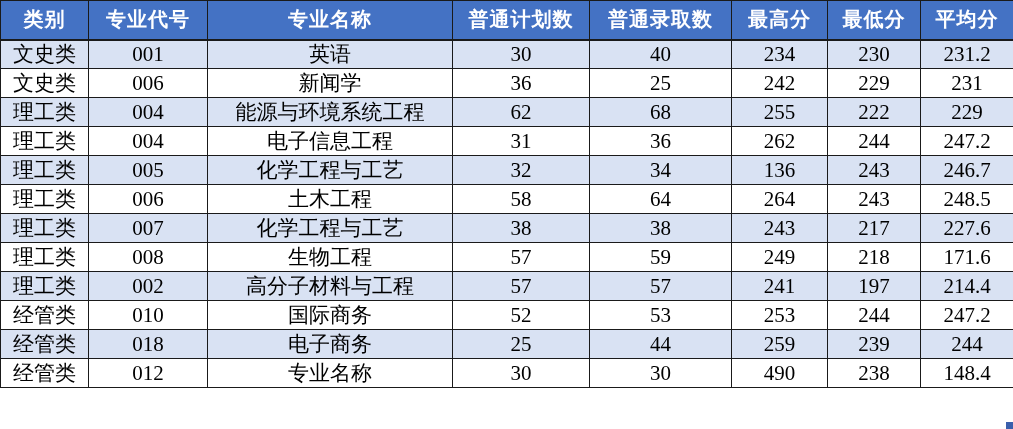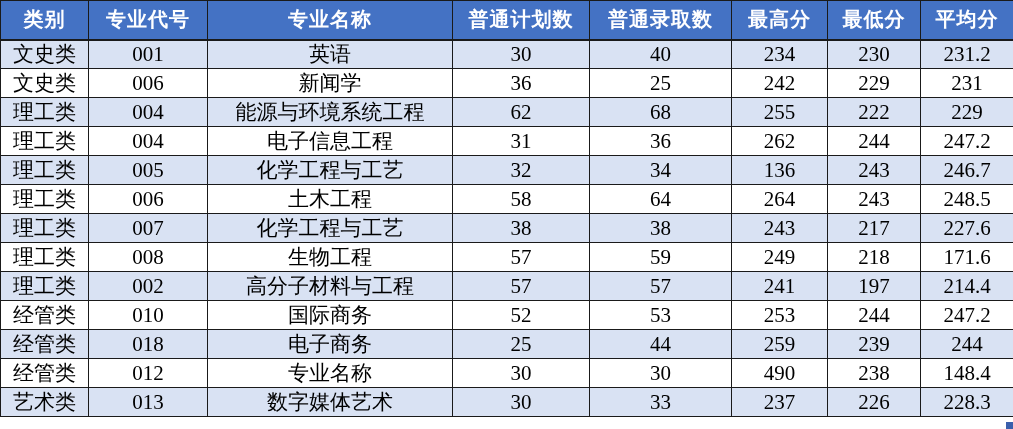--- a/index.html
+++ b/index.html
@@ -201,26 +201,16 @@
         <tr>
           <td>经管类</td>
           <td>012</td>
           <td>专业名称</td>
           <td>30</td>
           <td>30</td>
           <td>490</td>
           <td>238</td>
           <td>148.4</td>
         </tr>
-        <tr class="alt">
-          <td>艺术类</td>
-          <td>013</td>
-          <td>数字媒体艺术</td>
-          <td>30</td>
-          <td>33</td>
-          <td>237</td>
-          <td>226</td>
-          <td>228.3</td>
-        </tr>
       </tbody>
   </table>
   <div class="fill-handle"></div>
 </div>
 
 </body></html>

